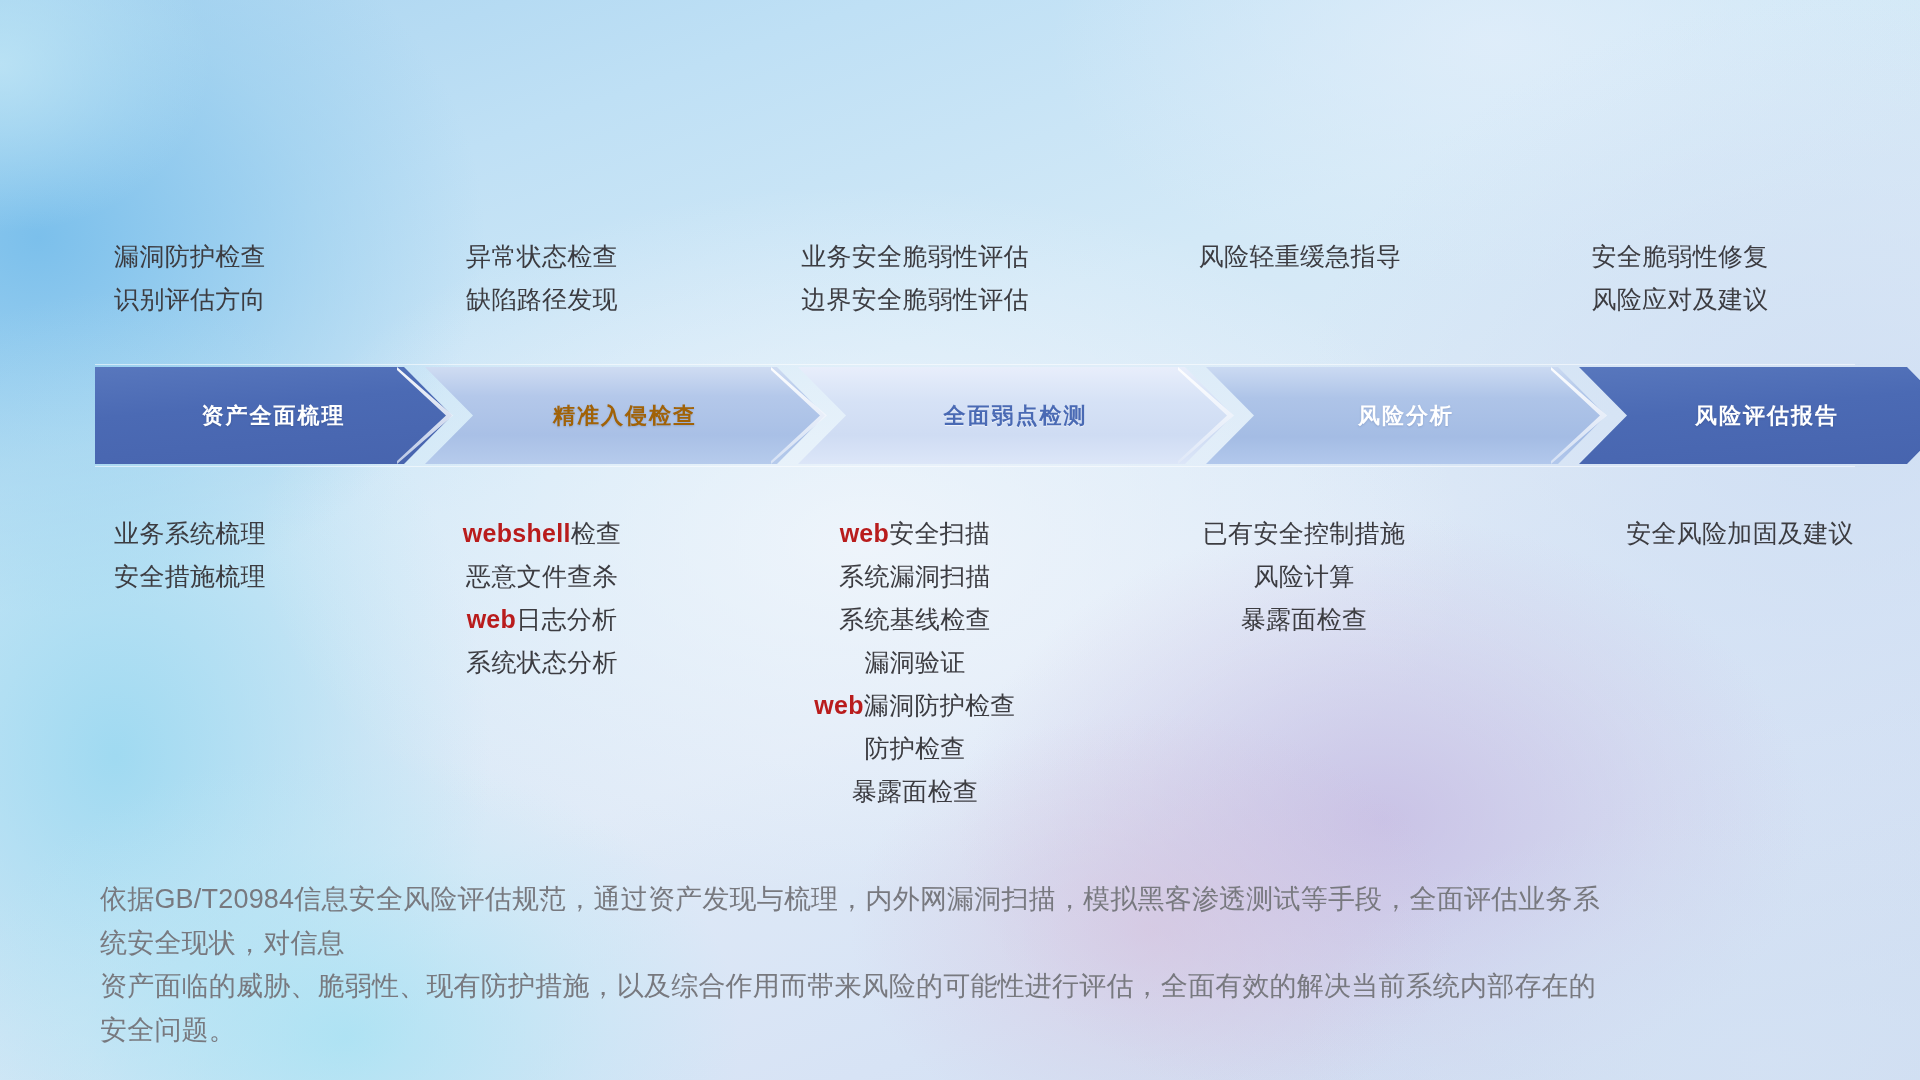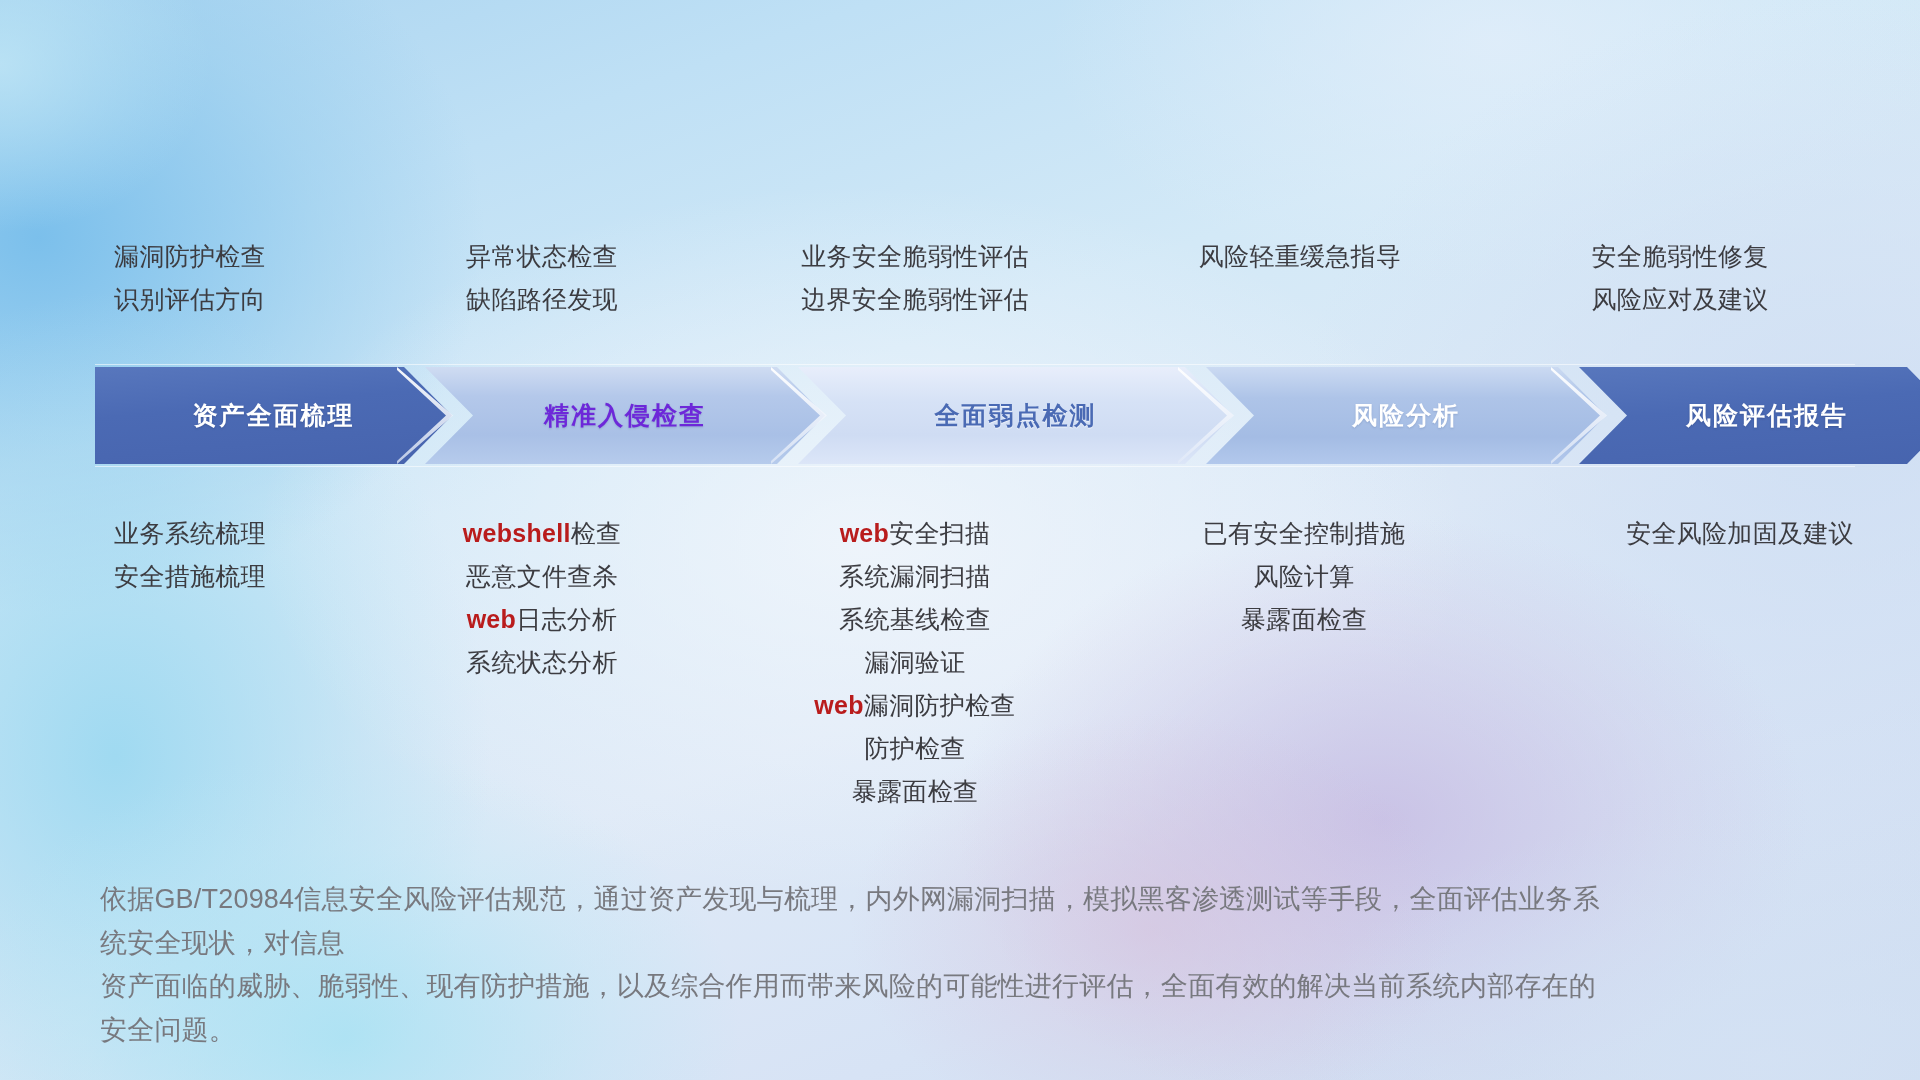--- a/index.html
+++ b/index.html
@@ -82,21 +82,21 @@
     position:absolute;
     left:95px; top:367px;
     width:1760px; height:97px;
   }
   .chev {
     position:absolute;
     top:0; height:97px;
     display:flex; align-items:center; justify-content:center;
   }
   .chev .lbl {
-    font-size:25px; font-weight:700; letter-spacing:2px;
+    font-size:22px; font-weight:700; letter-spacing:2px;
     position:relative; z-index:3;
     white-space:nowrap;
   }
   .chev .shape { position:absolute; inset:0; z-index:1; }
 
   
   .clip-point {
     clip-path:polygon(0 0, calc(100% - 48px) 0, 100% 50%, calc(100% - 48px) 100%, 0 100%);
   }
   
@@ -105,21 +105,21 @@
   }
 
   
   #c1 { left:0px; width:357px; }
   #c1 .shape { background:linear-gradient(175deg,#5877bd 0%, #4b6ab4 40%, #4764ae 100%); }
   #c1 .lbl { color:#ffffff; text-shadow:0 1px 2px rgba(40,60,110,.35); }
 
   
   #c2 { left:330px; width:400px; }
   #c2 .shape { background:linear-gradient(180deg,#cfdcf2 0%, #b4c8ea 30%, #a9c0e6 70%, #b6cbec 100%); }
-  #c2 .lbl { color:#6d28d9; text-shadow:0 1px 2px rgba(80,100,150,.28); }
+  #c2 .lbl { color:#a16207; text-shadow:0 1px 2px rgba(80,100,150,.28); }
 
   
   #c3 { left:703px; width:435px; }
   #c3 .shape { background:linear-gradient(180deg,#e8eefb 0%, #d6e2f6 35%, #cfdcf3 70%, #dce6f8 100%); }
   #c3 .lbl { color:#4a6ab4; text-shadow:0 1px 1px rgba(255,255,255,.7); }
 
   
   #c4 { left:1111px; width:400px; }
   #c4 .shape { background:linear-gradient(180deg,#cbdaf2 0%, #aec4e8 32%, #a4bce4 72%, #b2c8ec 100%); }
   #c4 .lbl { color:#ffffff; text-shadow:0 1px 2px rgba(80,100,150,.28); }

